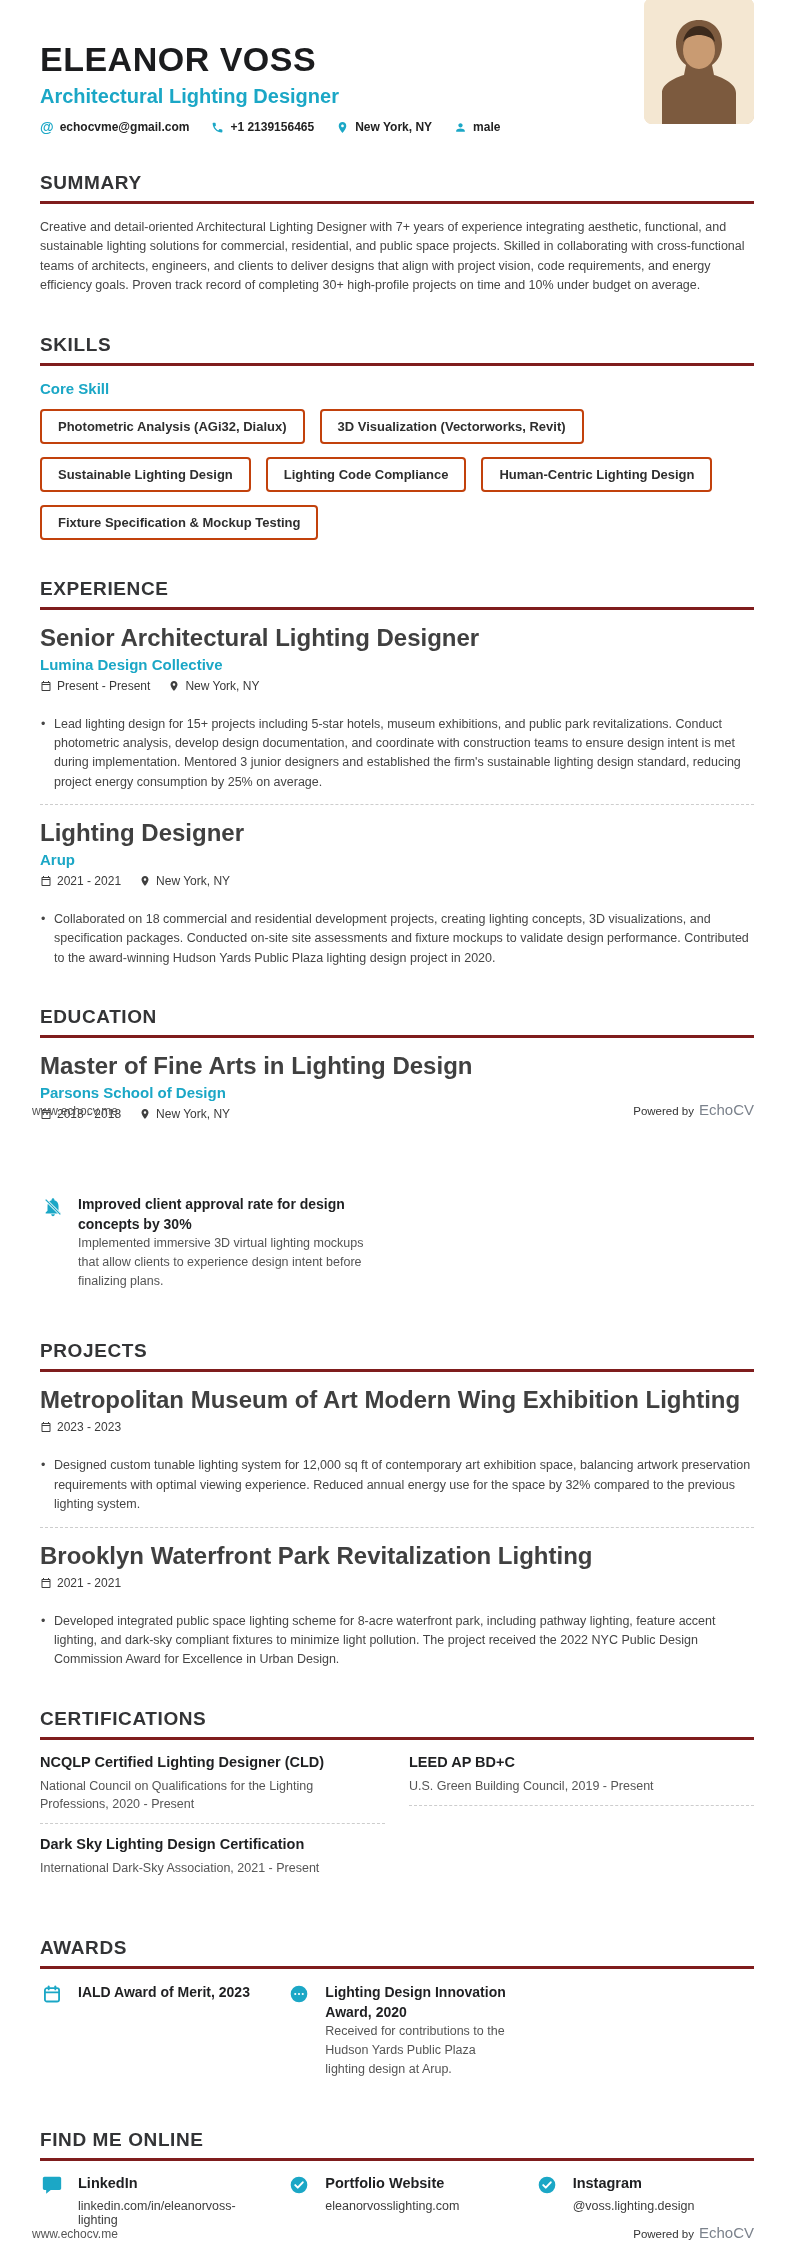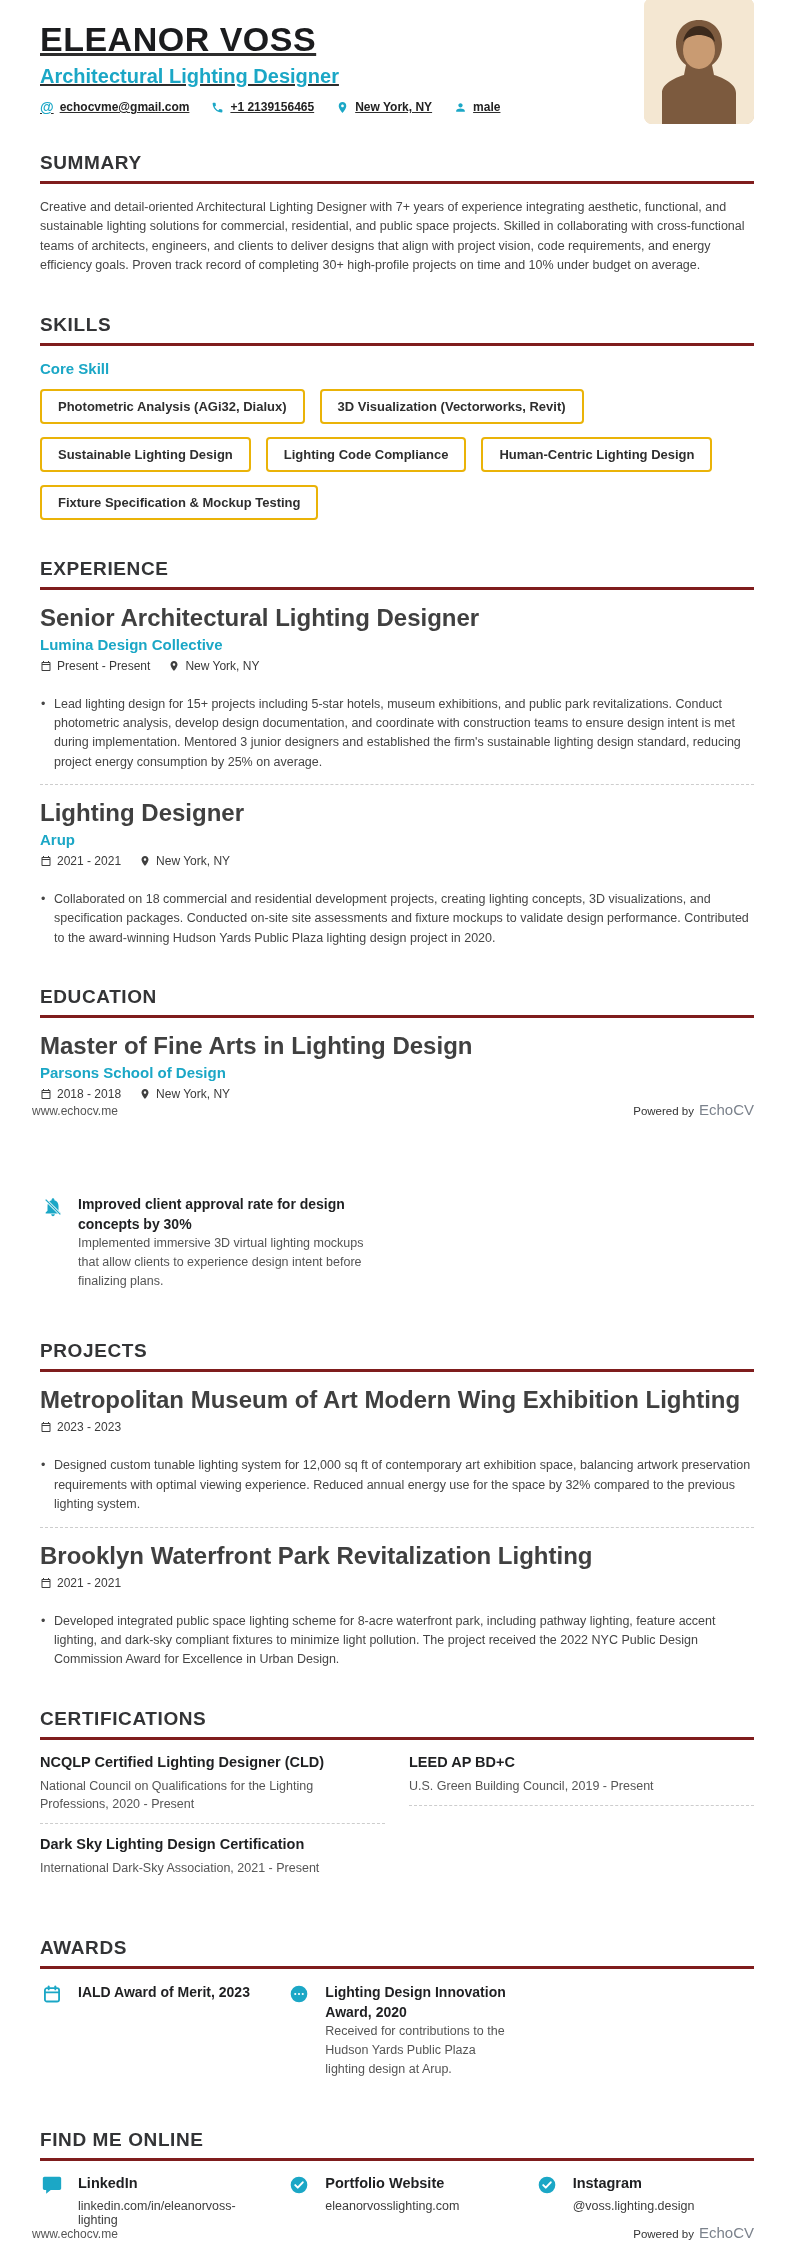--- a/index.html
+++ b/index.html
@@ -13,21 +13,21 @@
   .page {
     position: relative;
     width: 794px;
     height: 1123px;
     padding: 0 40px;
     overflow: hidden;
     background: #fff;
   }
 
   
-  .hdr { position: relative; padding-top: 20px; text-decoration: underline; }
+  .hdr { position: relative; padding-top: 40px; }
   .name { font-size: 34px; font-weight: 800; letter-spacing: .5px; color: #1b1c1e; }
   .role { font-size: 20px; font-weight: 700; color: #1ba7c6; margin-top: 6px; }
   .contact-row { display: flex; align-items: center; gap: 22px; margin-top: 12px; }
   .c-item { display: inline-flex; align-items: center; gap: 6px; font-size: 12px; font-weight: 700; color: #222; }
   .c-item .ic { color: #1ba7c6; display: inline-flex; }
   .at-glyph { font-size: 14px; font-weight: 700; color: #1ba7c6; line-height: 1; }
   .photo {
     position: absolute; top: -2px; right: 0;
     width: 110px; height: 126px; border-radius: 8px; overflow: hidden;
     background: linear-gradient(135deg, #f8ecd9 0%, #f1dfc4 55%, #e6cda9 100%);
@@ -38,21 +38,21 @@
   .sec-h {
     font-size: 19px; font-weight: 800; color: #333436; letter-spacing: .6px;
     border-bottom: 3px solid #7f1d1d; padding-bottom: 7px; margin-bottom: 14px;
   }
   .body-txt { font-size: 12.5px; line-height: 1.55; color: #454545; }
 
   
   .skill-group { font-size: 15px; font-weight: 700; color: #1ba7c6; margin-bottom: 12px; }
   .pills { display: flex; flex-wrap: wrap; gap: 13px 15px; }
   .pill {
-    border: 2px solid #eab308; border-radius: 4px; padding: 8px 16px;
+    border: 2px solid #c2410c; border-radius: 4px; padding: 8px 16px;
     font-size: 13px; font-weight: 700; color: #2e2e2e; background: #fff;
   }
 
   
   .entry { margin-bottom: 4px; }
   .entry-title { font-size: 24px; font-weight: 800; color: #404040; }
   .entry-org { font-size: 15px; font-weight: 700; color: #1ba7c6; margin-top: 4px; }
   .meta-row { display: flex; align-items: center; gap: 18px; margin-top: 6px; }
   .m-item { display: inline-flex; align-items: center; gap: 5px; font-size: 12px; color: #3a3a3a; }
   .m-item .ic { color: #3f3f3f; display: inline-flex; }

